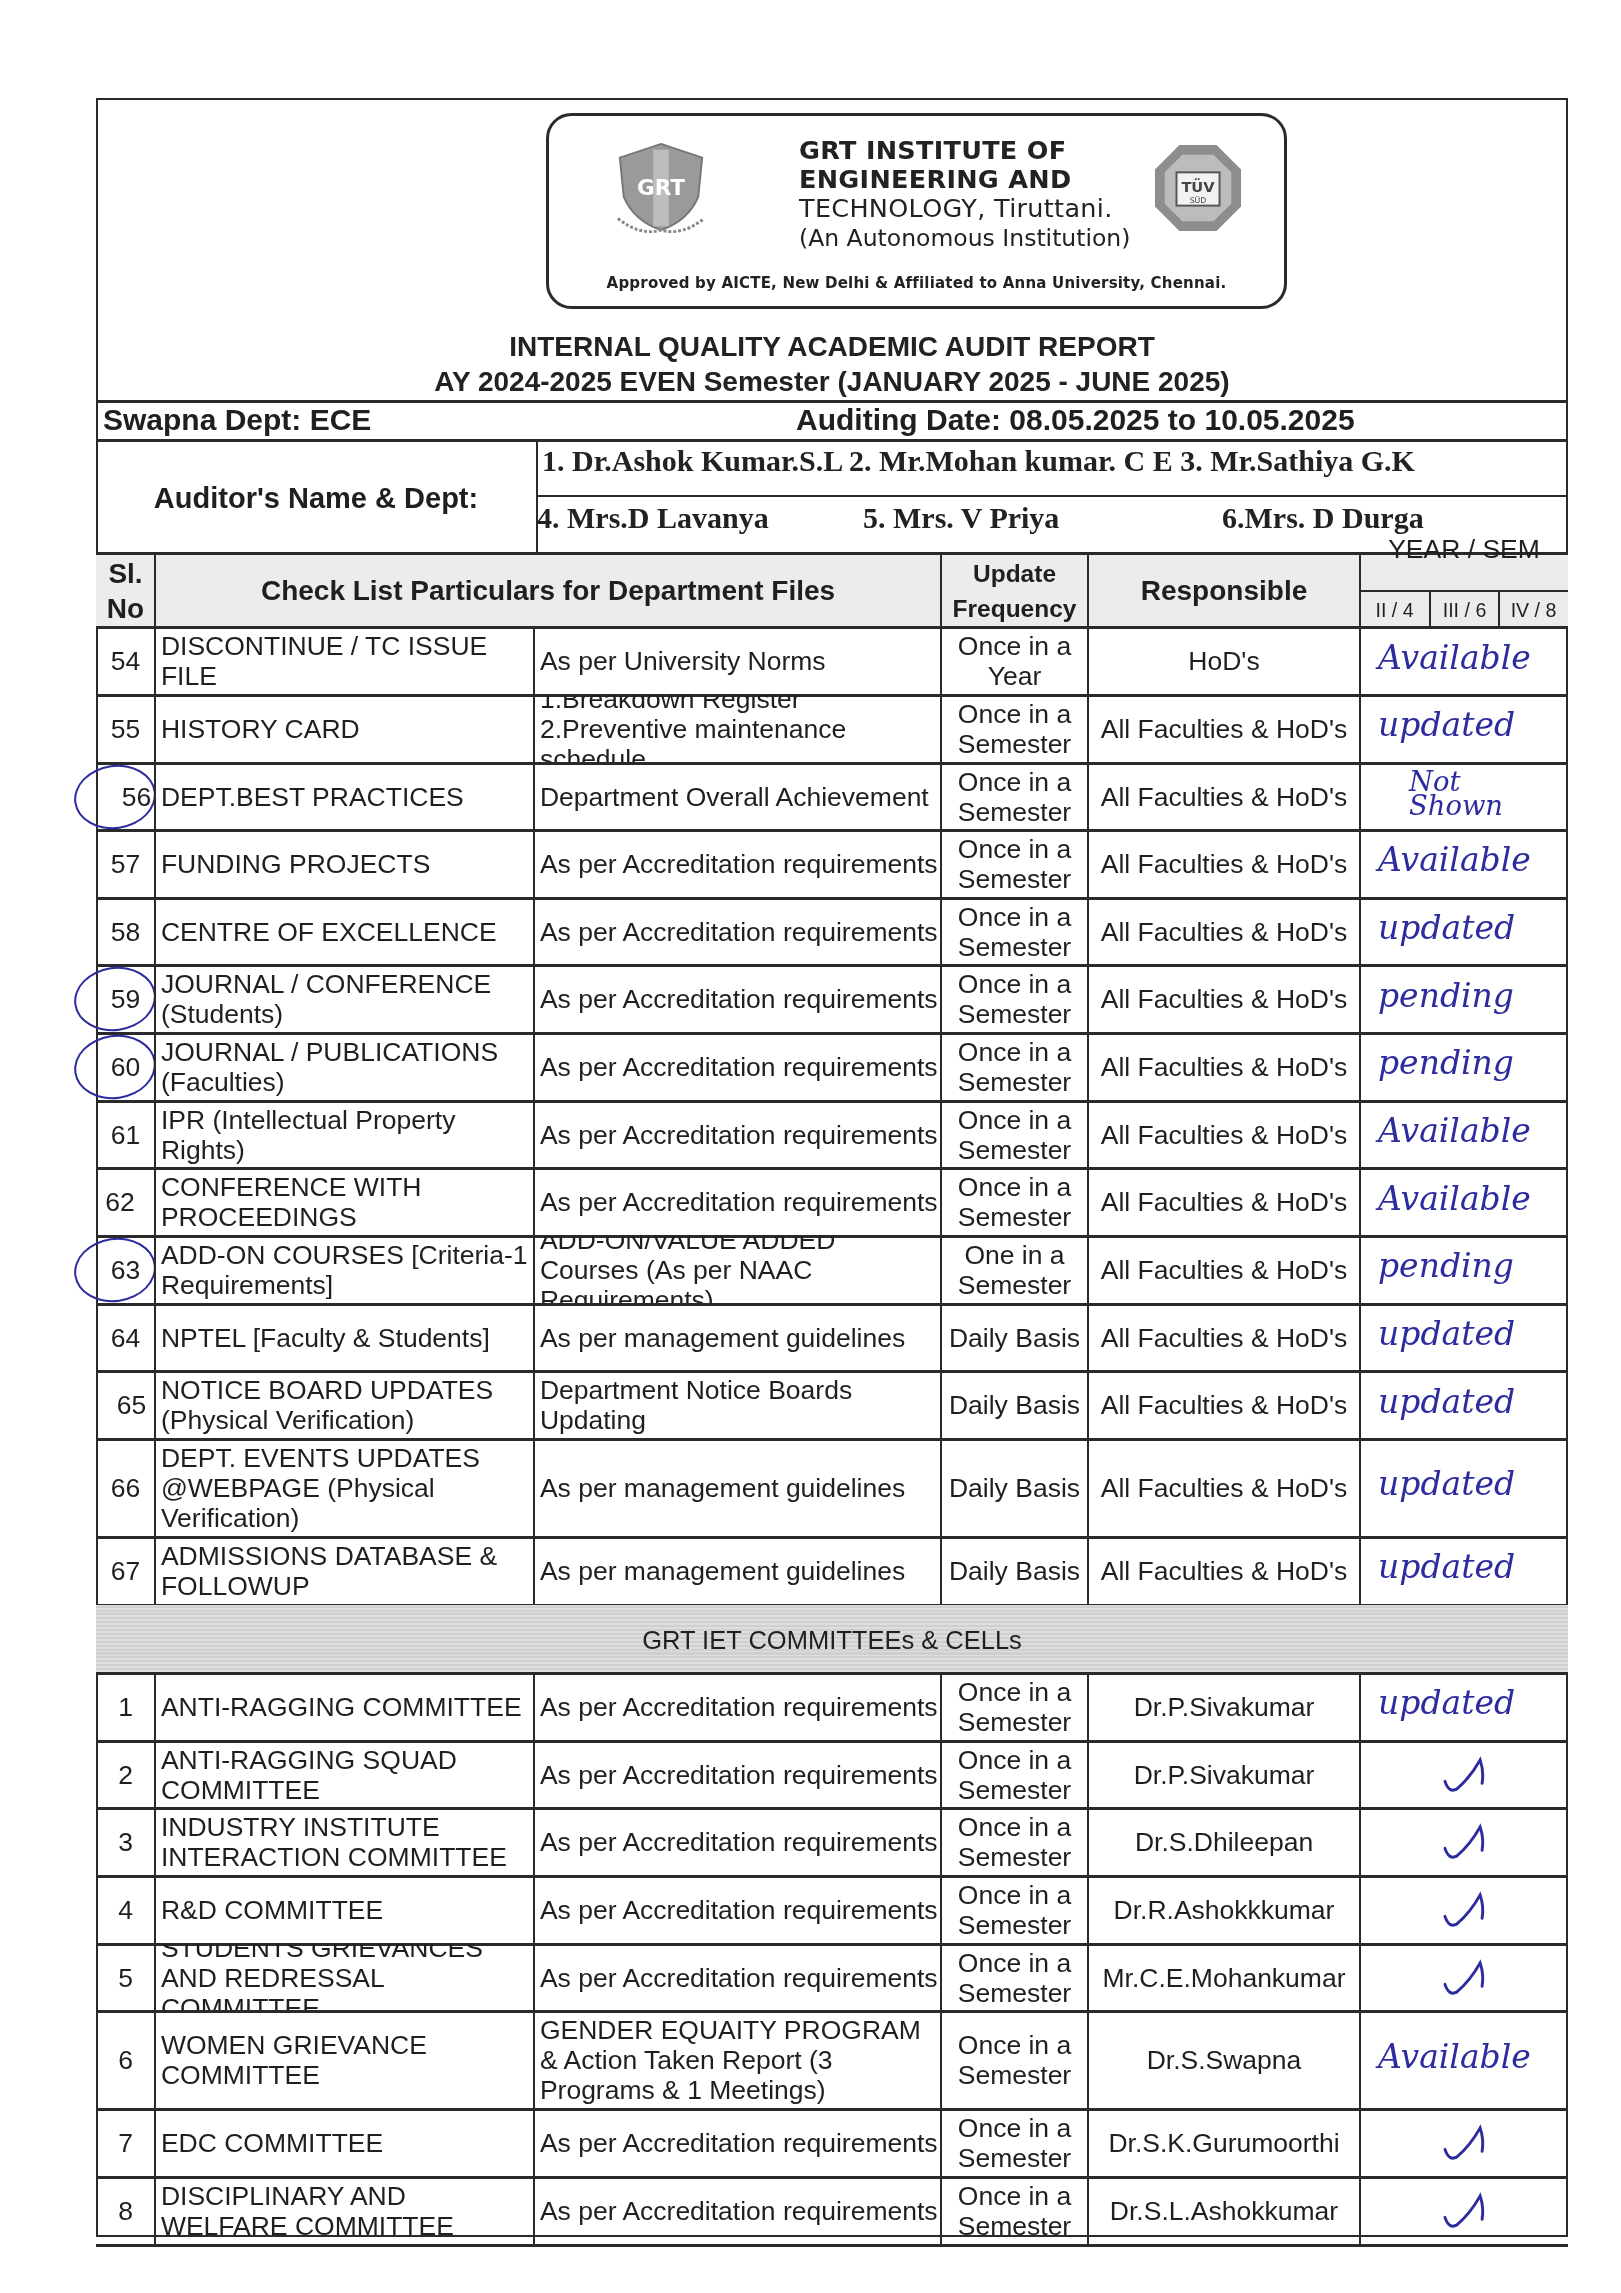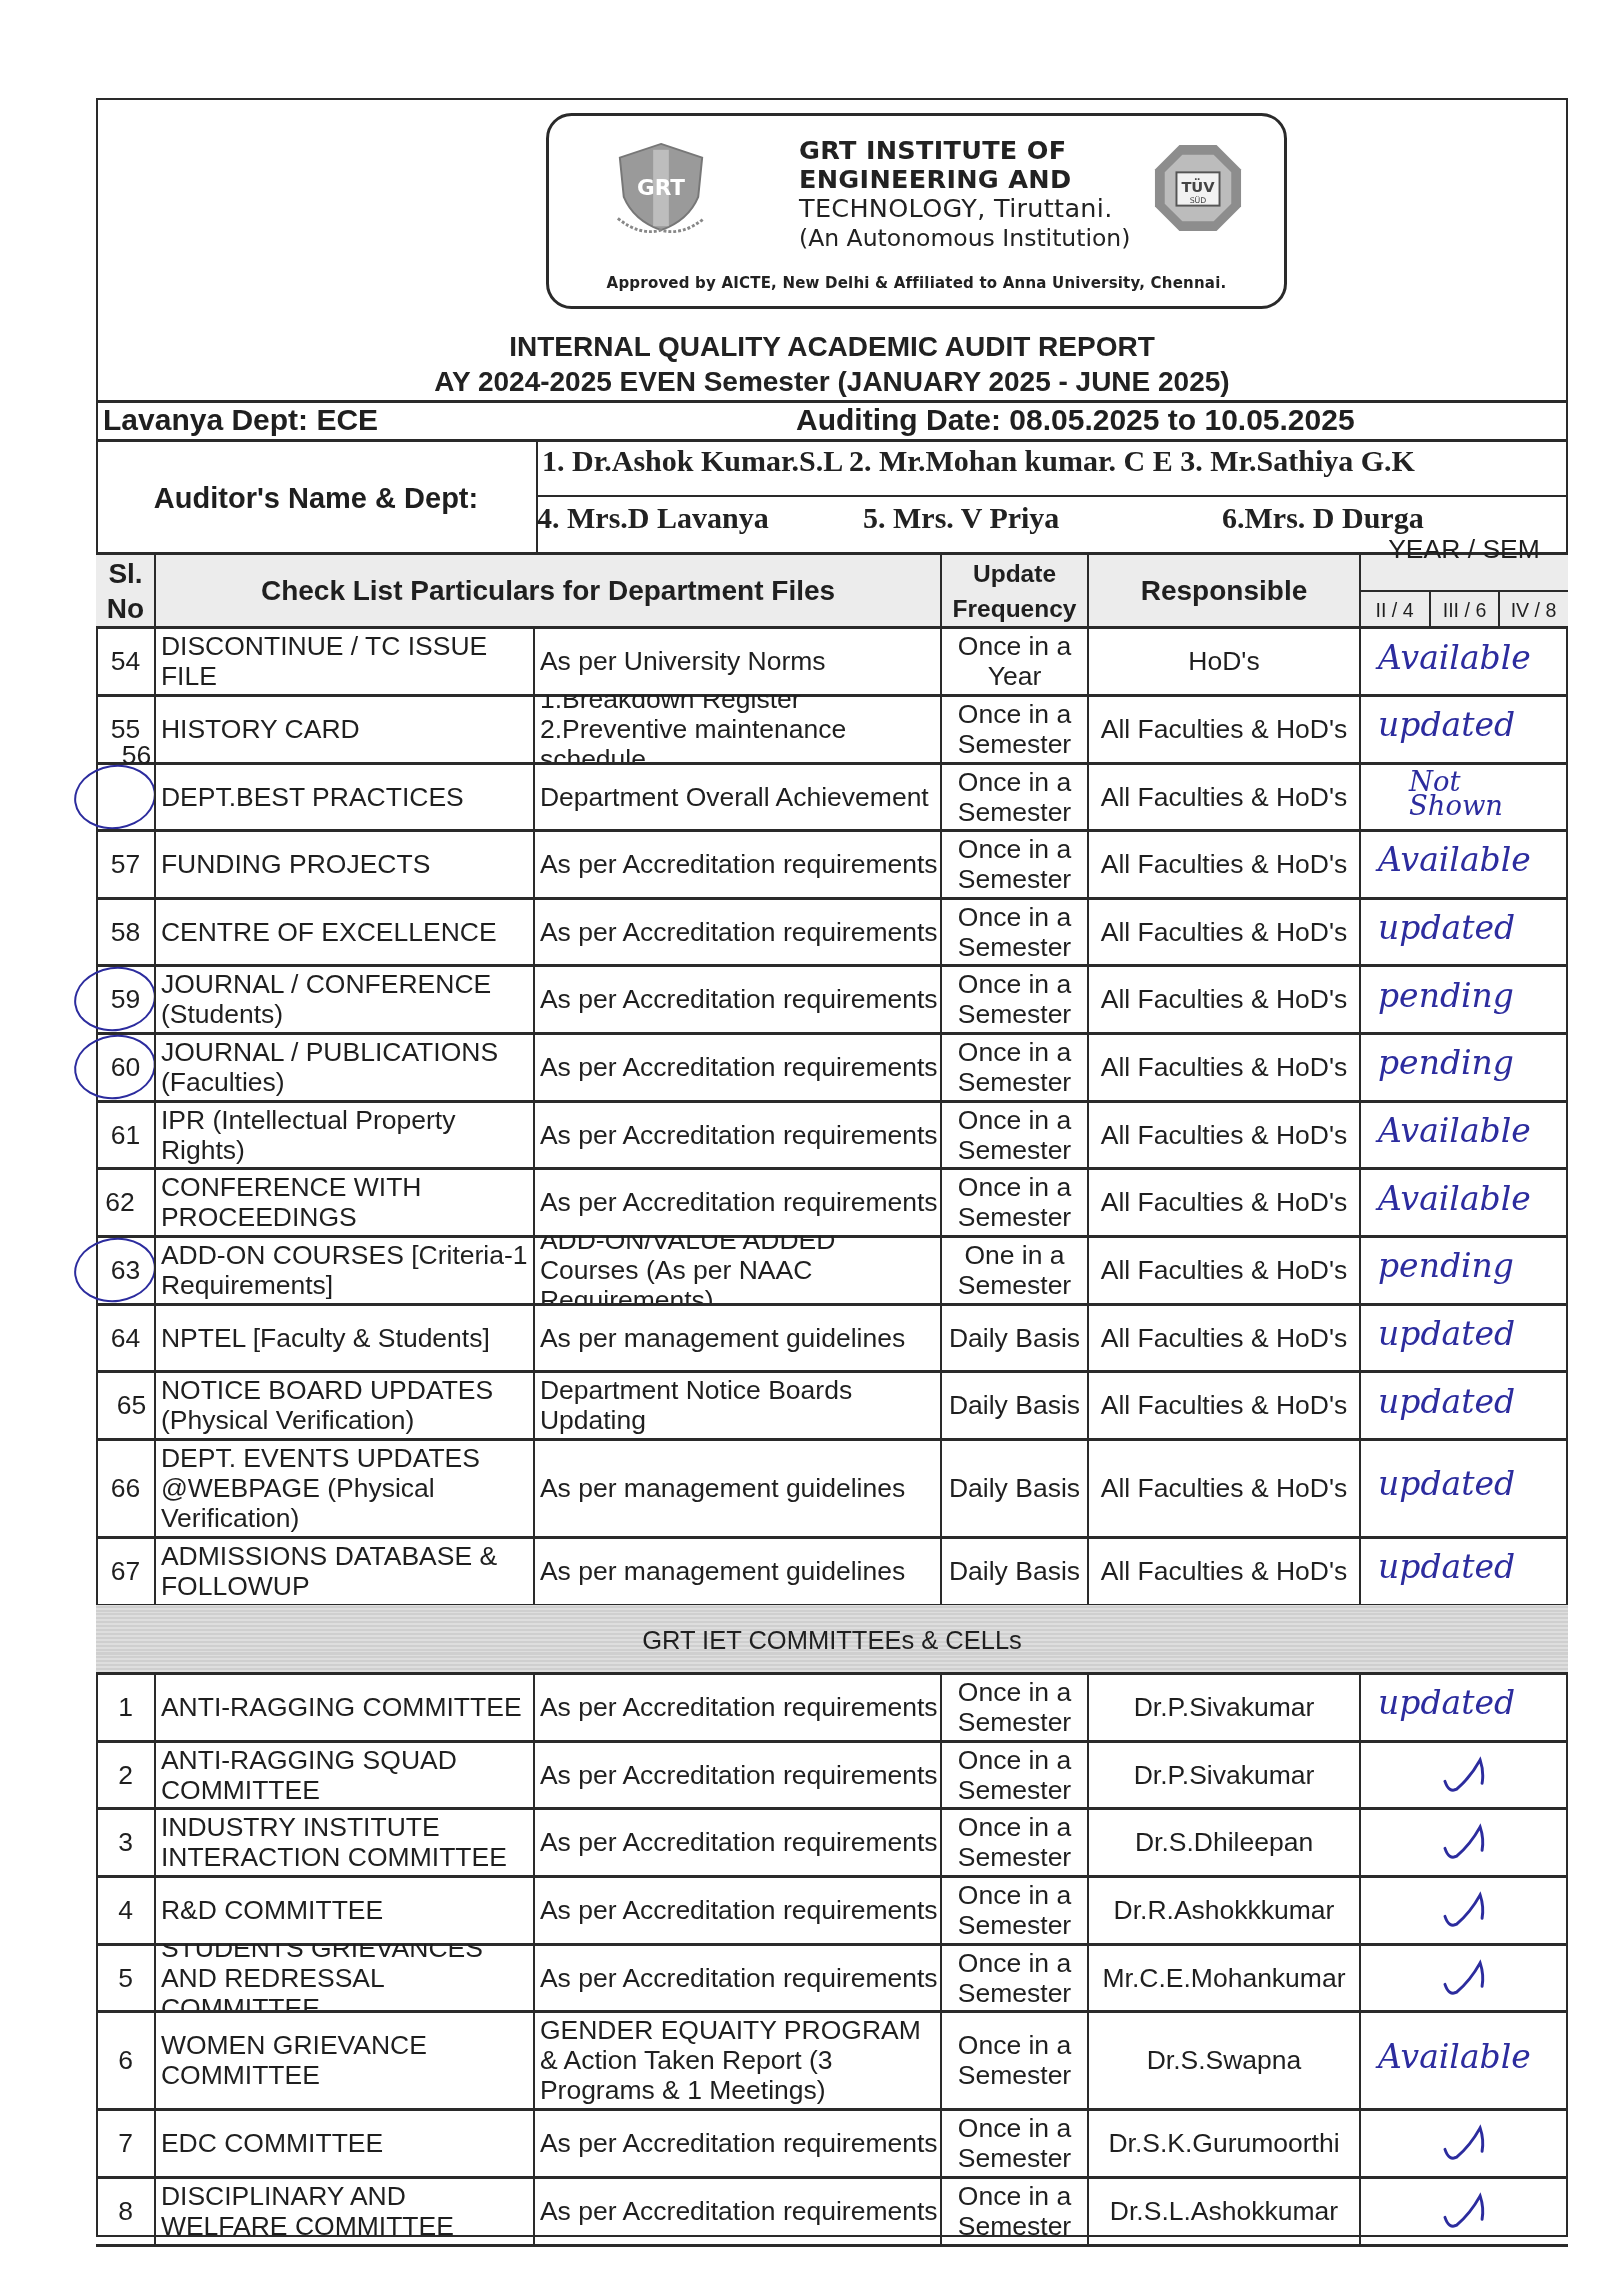--- a/index.html
+++ b/index.html
@@ -60,21 +60,21 @@
     <text x="46" y="50" text-anchor="middle" font-family="DejaVu Sans, sans-serif" font-weight="bold" font-size="15" fill="#444">TÜV</text>
     <text x="46" y="61" text-anchor="middle" font-family="DejaVu Sans, sans-serif" font-size="8" fill="#444">SÜD</text>
   </svg>
   <div class="accred" style="top:158px">Approved by AICTE, New Delhi &amp; Affiliated to Anna University, Chennai.</div>
 </div>
 
 <div class="title" style="top:331px">INTERNAL QUALITY ACADEMIC AUDIT REPORT</div>
 <div class="title" style="top:366px">AY 2024-2025 EVEN Semester (JANUARY 2025 - JUNE 2025)</div>
 
 <div class="hline" style="left:96px;top:400px;width:1472px;height:2.9px"></div>
-<div class="txt b" style="left:103px;top:405px;font-size:30px">Lavanya Dept: ECE</div>
+<div class="txt b" style="left:103px;top:405px;font-size:30px">Swapna Dept: ECE</div>
 <div class="txt b" style="left:796px;top:405px;font-size:30px">Auditing Date: 08.05.2025 to 10.05.2025</div>
 <div class="hline" style="left:96px;top:439px;width:1472px;height:2.9px"></div>
 
 <div class="vline" style="left:536px;top:439px;width:2px;height:115px"></div>
 <div class="cell c b" style="left:96px;top:441px;width:440px;height:113px;font-size:29px">Auditor's Name &amp; Dept:</div>
 <div class="txt serif" style="left:542px;top:446px">1. Dr.Ashok Kumar.S.L  2.  Mr.Mohan kumar. C E  3. Mr.Sathiya G.K</div>
 <div class="hline" style="left:536px;top:495px;width:1032px;height:2px"></div>
 <div class="txt serif" style="left:537px;top:503px"> 4. Mrs.D Lavanya</div>
 <div class="txt serif" style="left:863px;top:503px">5. Mrs. V Priya</div>
 <div class="txt serif" style="left:1222px;top:503px">6.Mrs. D Durga</div>
@@ -125,21 +125,21 @@
     <div class="cell c" style="left:941px;top:695px;width:147px;height:68px;padding:0 3.9px">Once in a Semester</div>
     <div class="cell c" style="left:1088px;top:695px;width:272px;height:68px">All Faculties &amp; HoD's</div>
     <div class="hand" style="left:1378px;top:705px">updated</div>
     <div class="vline" style="left:154px;top:695px;width:2px;height:68px"></div>
     <div class="vline" style="left:533px;top:695px;width:2px;height:68px"></div>
     <div class="vline" style="left:940px;top:695px;width:2px;height:68px"></div>
     <div class="vline" style="left:1087px;top:695px;width:2px;height:68px"></div>
     <div class="vline" style="left:1359px;top:695px;width:2px;height:68px"></div>
     <div class="hline" style="left:96px;top:762px;width:1472px;height:2.9px"></div>
     <div></div>
-    <div class="cell c" style="left:96px;top:721px;width:81px;height:68px">56</div>
+    <div class="cell c" style="left:96px;top:763px;width:81px;height:68px">56</div>
     <div class="cell l" style="left:155px;top:763px;width:379px;height:68px">DEPT.BEST PRACTICES</div>
     <div class="cell l" style="left:534px;top:763px;width:407px;height:68px">Department Overall Achievement</div>
     <div class="cell c" style="left:941px;top:763px;width:147px;height:68px;padding:0 3.9px">Once in a Semester</div>
     <div class="cell c" style="left:1088px;top:763px;width:272px;height:68px">All Faculties &amp; HoD's</div>
     <div class="hand" style="left: 1409px; top: 770px; font-size: 27.4px; line-height: 23.5px; white-space: normal; width: 118px;">Not Shown</div>
     <div class="circle" style="left:74px;top:765px;width:82px;height:64px"></div>
     <div class="vline" style="left:154px;top:763px;width:2px;height:68px"></div>
     <div class="vline" style="left:533px;top:763px;width:2px;height:68px"></div>
     <div class="vline" style="left:940px;top:763px;width:2px;height:68px"></div>
     <div class="vline" style="left:1087px;top:763px;width:2px;height:68px"></div>

